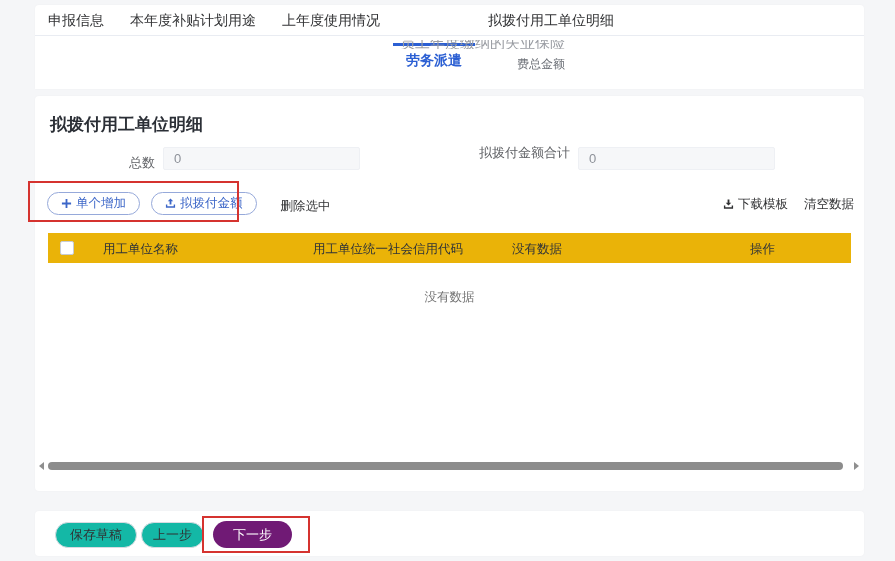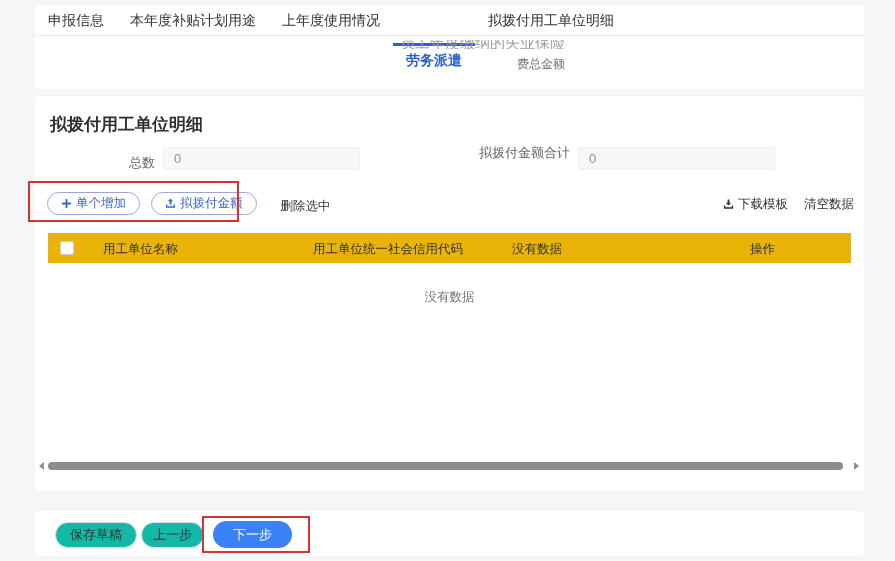--- a/index.html
+++ b/index.html
@@ -48,21 +48,21 @@
   .hscroll-thumb { position:absolute; left:13px; top:366px; width:795px; height:8px; border-radius:4px; background:#8c8c8c; cursor:pointer; }
   .arrow { position:absolute; width:0; height:0; border-top:4px solid transparent; border-bottom:4px solid transparent; cursor:pointer; }
   .arrow.left { left:4px; top:366px; border-right:5px solid #8f8f8f; }
   .arrow.right { right:5px; top:366px; border-left:5px solid #8f8f8f; }
 
   
   .bottom-bar { top:511px; height:45px; }
   .foot-btn { position:absolute; top:11px; height:26px; border-radius:13px; border:1px solid #d8dbe1; background:#14b8a6; color:#303133; font-size:13px; padding:0 13px; cursor:pointer; white-space:nowrap; font-family:"Liberation Sans", sans-serif; }
   .foot-btn.save { left:20px; padding:0 14px; }
   .foot-btn.prev { left:106px; padding:0 11px; }
-  .foot-btn.next { left:178px; top:10px; height:27px; border:none; border-radius:14px; background:#3b82f6; color:#fff; padding:0 20px; }
+  .foot-btn.next { left:178px; top:10px; height:27px; border:none; border-radius:14px; background:#701a75; color:#fff; padding:0 20px; }
 
   
   .anno { position:absolute; border:2px solid #d5332f; z-index:50; pointer-events:none; }
   .anno.box1 { left:28px; top:181px; width:211px; height:41px; }
   .anno.box2 { left:202px; top:516px; width:108px; height:37px; }
 </style>
 </head>
 <body>
 
 <div class="card top-card">

